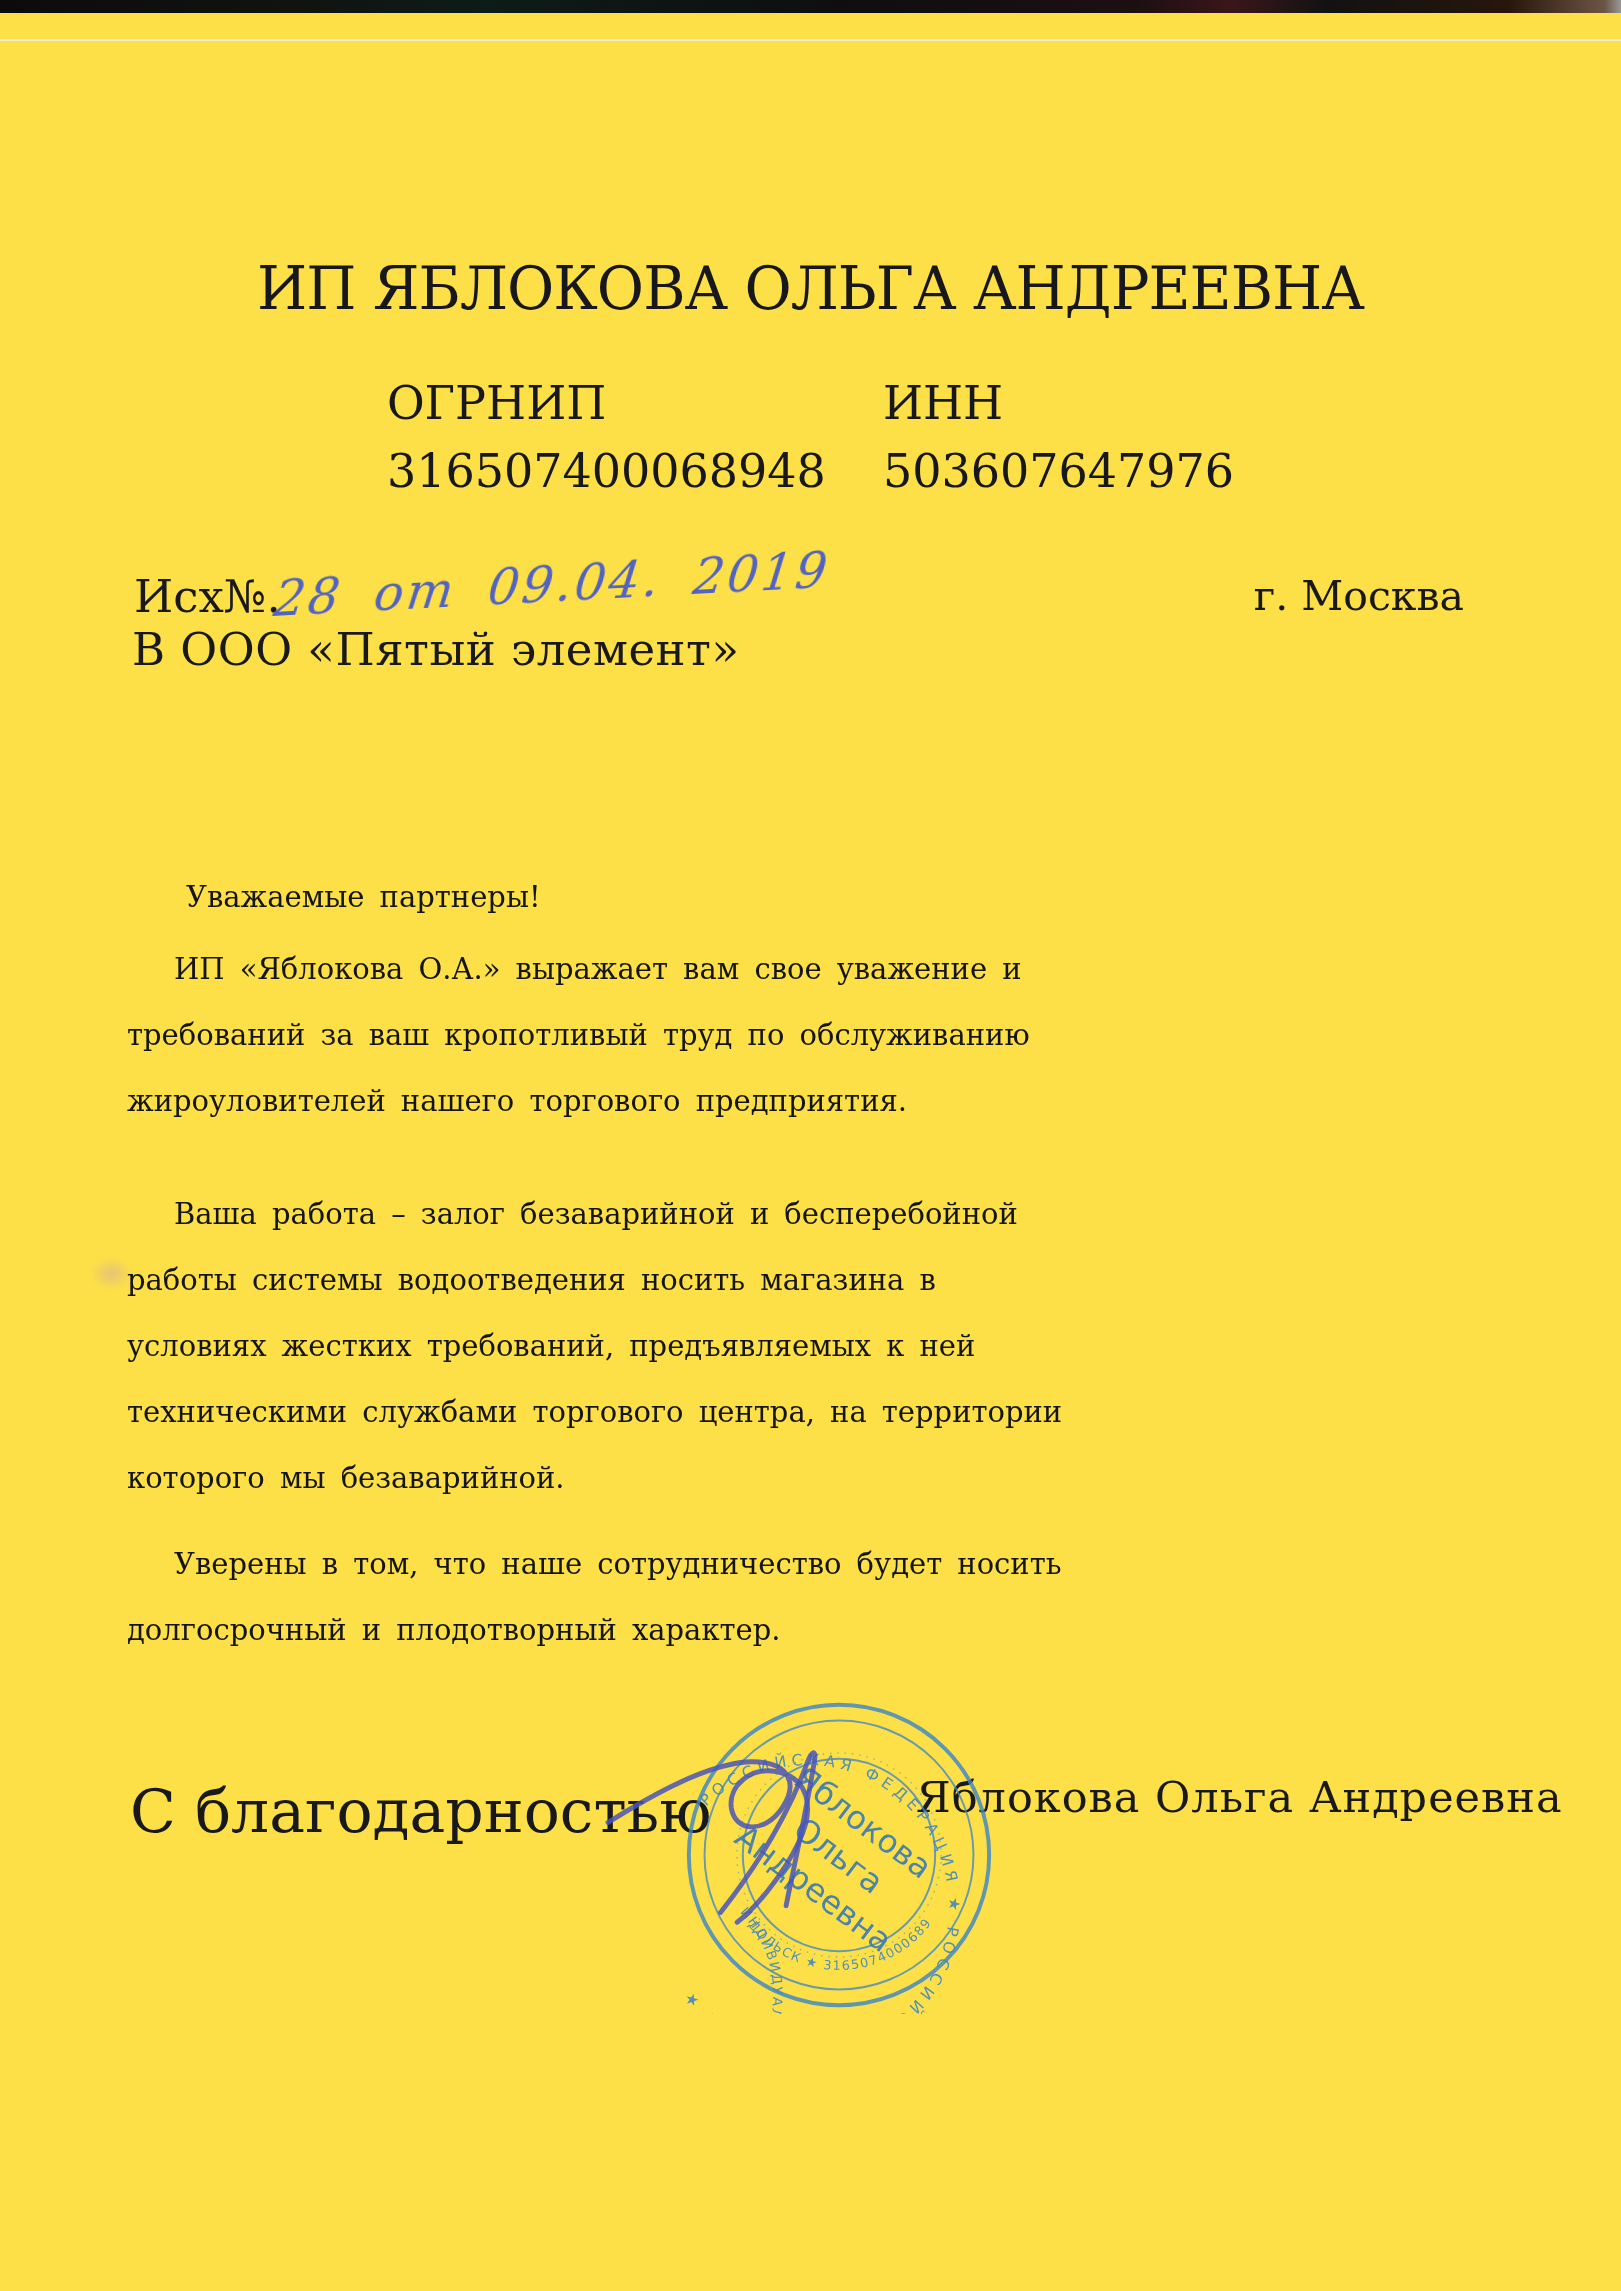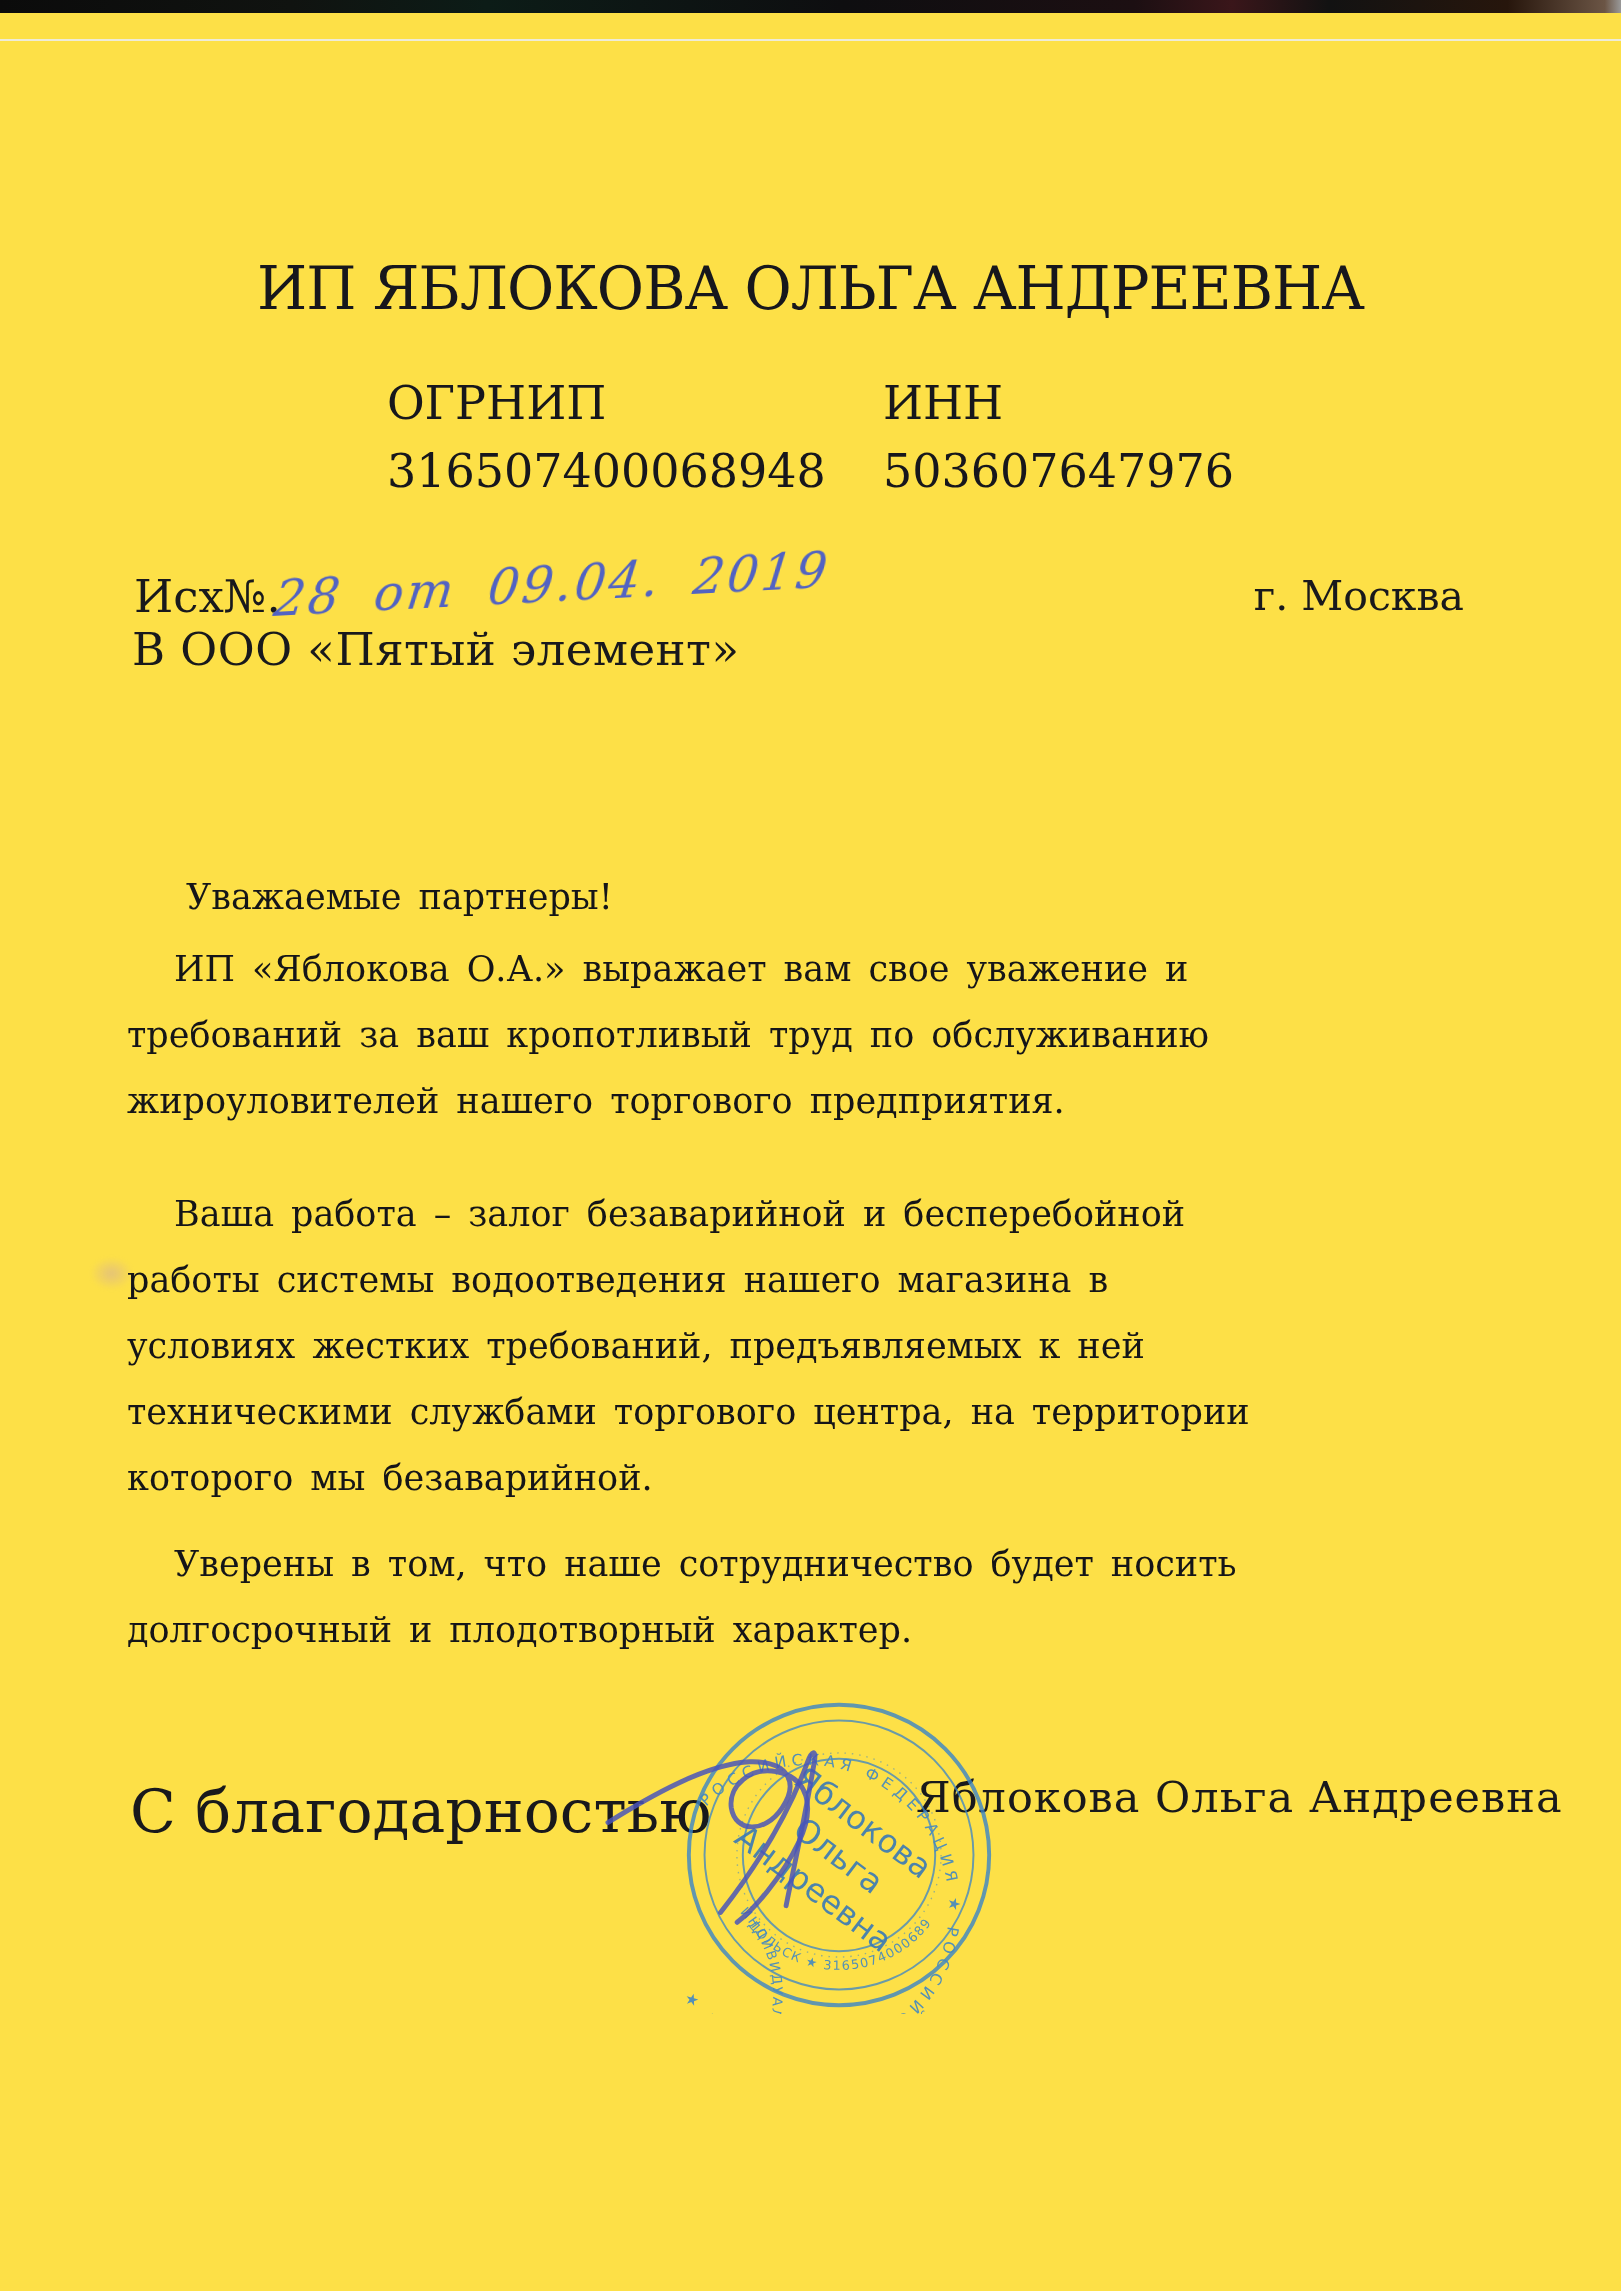--- a/index.html
+++ b/index.html
@@ -39,21 +39,21 @@
   .ref-row{position:absolute;left:0;top:570px;width:100%;height:69px;}
   .ref-label{position:absolute;left:134px;top:0;font-size:45px;}
   .handwriting{
     position:absolute;left:274px;top:-13.7px;
     font-size:49px;font-style:italic;letter-spacing:2.9px;word-spacing:13.7px;
     color:#5263c2;transform:rotate(-3deg) skewX(-10deg);
     filter:blur(0.3px);white-space:nowrap;
   }
   .city{position:absolute;right:157px;top:2px;font-size:41px;}
   .recipient{position:absolute;left:132px;top:623px;font-size:45px;letter-spacing:0.5px;}
-  .body-text{font-size:35px;line-height:66px;word-spacing:5.9px;white-space:nowrap;color:#151518;}
+  .body-text{font-size:29px;line-height:66px;word-spacing:5.9px;white-space:nowrap;color:#151518;}
   .salutation{position:absolute;left:186px;top:864px;}
   .para{position:absolute;left:127px;}
   .para .indent{padding-left:47px;}
   .p1{top:936px;}
   .p2{top:1181px;}
   .p3{top:1531px;}
   .closing-left{position:absolute;left:130px;top:1776px;font-size:60px;}
   .closing-right{position:absolute;left:916px;top:1772px;font-size:43px;letter-spacing:1px;}
   .stamp{
     position:absolute;left:680px;top:1696px;width:318px;height:318px;
@@ -100,21 +100,21 @@
   <div class="body-text salutation">Уважаемые партнеры!</div>
 
   <div class="body-text para p1">
     <div class="indent">ИП «Яблокова О.А.» выражает вам свое уважение и</div>
     <div>требований за ваш кропотливый труд по обслуживанию</div>
     <div>жироуловителей нашего торгового предприятия.</div>
   </div>
 
   <div class="body-text para p2">
     <div class="indent">Ваша работа – залог безаварийной и бесперебойной</div>
-    <div>работы системы водоотведения нашего магазина в</div>
+    <div>работы системы водоотведения носить магазина в</div>
     <div>условиях жестких требований, предъявляемых к ней</div>
     <div>техническими службами торгового центра, на территории</div>
     <div>которого мы безаварийной.</div>
   </div>
 
   <div class="body-text para p3">
     <div class="indent">Уверены в том, что наше сотрудничество будет носить</div>
     <div>долгосрочный и плодотворный характер.</div>
   </div>
 

